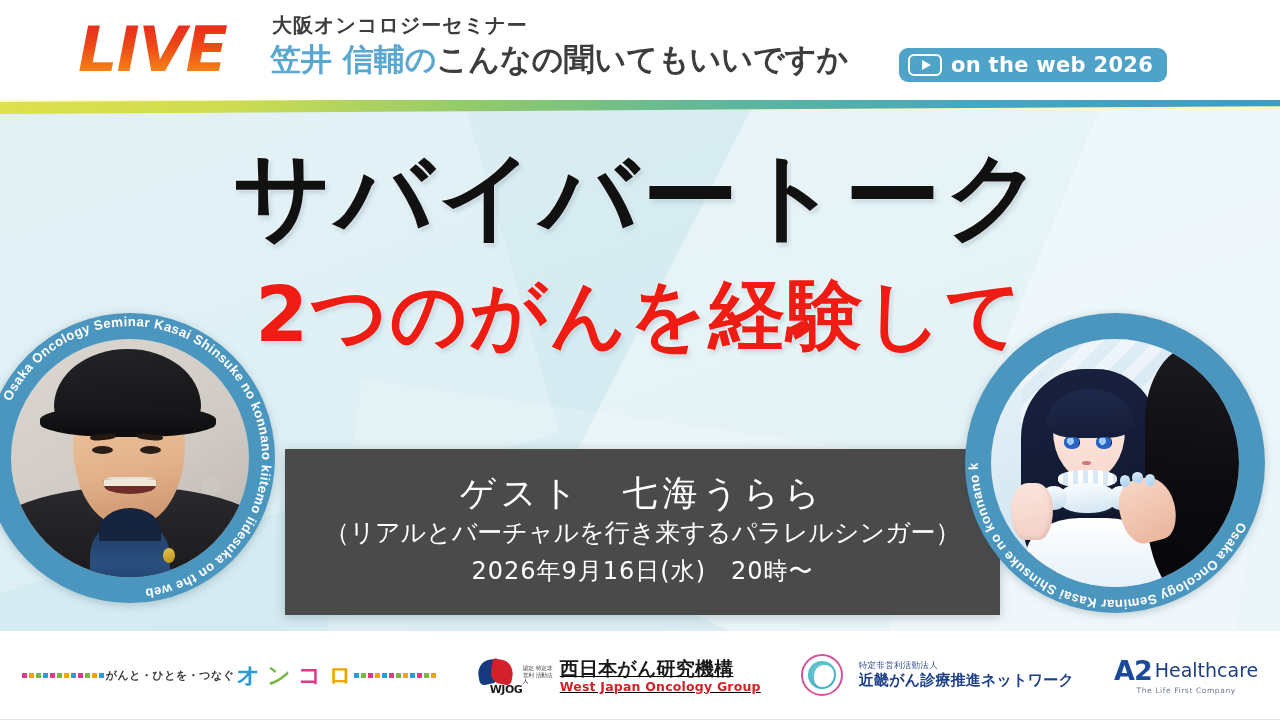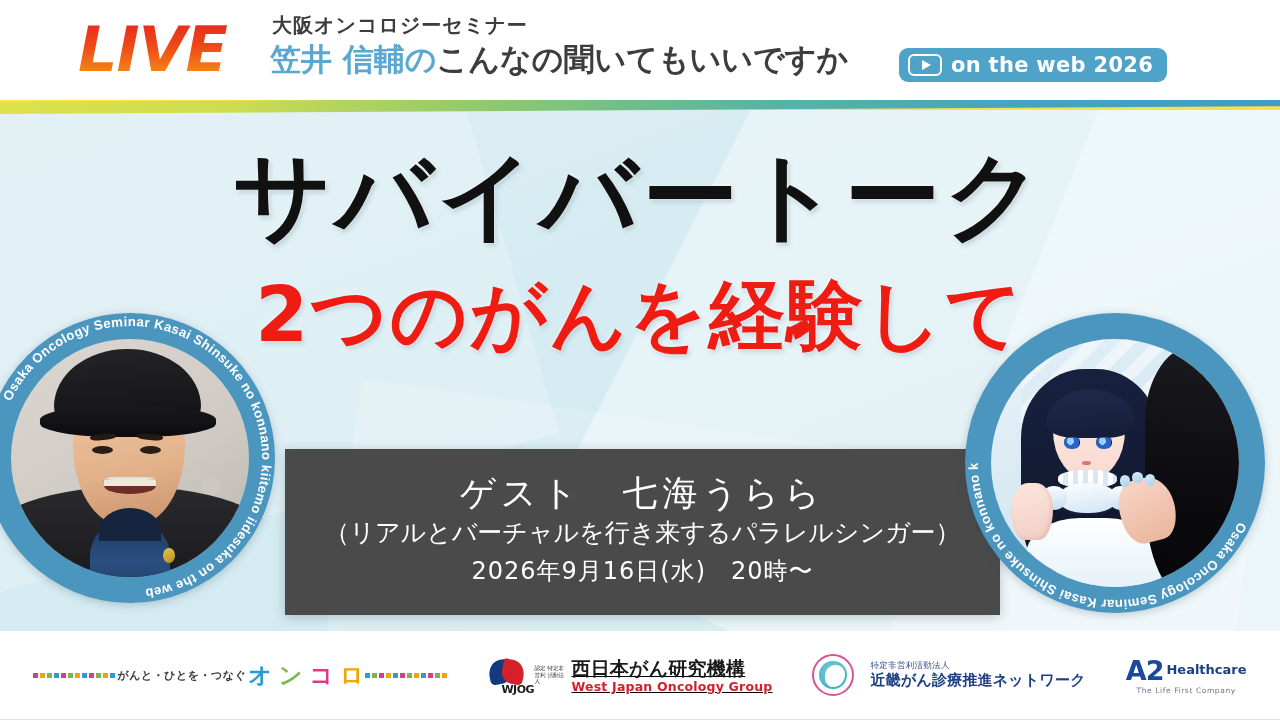--- a/index.html
+++ b/index.html
@@ -1,19 +1,19 @@
 <!DOCTYPE html>
 <html><head>
 <meta charset="utf-8">
 <style>
   * { margin:0; padding:0; box-sizing:border-box; }
   html,body { width:1280px; height:720px; overflow:hidden; background:#fff; }
   body { font-family:"Liberation Sans", sans-serif; }
 
-  .stage { position:relative; width:1280px; height:720px; overflow:hidden; background:#fde047; }
+  .stage { position:relative; width:1280px; height:720px; overflow:hidden; background:#fef9c3; }
 
   
   .header {
     position:absolute; left:0; top:0; width:1280px; height:100px;
     background:#ffffff; z-index:40;
   }
   .live-logo {
     position:absolute; left:78px; top:18px;
     font-size:62px; font-weight:bold; font-style:italic;
     letter-spacing:-1px;
@@ -382,21 +382,21 @@
   .kinki-small { font-size:8.5px; color:#2b4a8a; line-height:11px; letter-spacing:0.3px;
                  font-family:"DejaVu Sans",sans-serif; }
   .kinki-main { font-size:15px; font-weight:bold; color:#1d3f86; line-height:19px;
                 letter-spacing:0.2px; font-family:"DejaVu Sans",sans-serif; }
 
   
   .logo-a2 { flex-direction:column; align-items:center; gap:1px; }
   .a2-row { display:flex; align-items:center; gap:3px; }
   .a2-mark { font-size:27px; font-weight:bold; color:#1b4a9c; line-height:29px;
              letter-spacing:-1px; font-family:"DejaVu Sans",sans-serif; }
-  .a2-word { font-size:13px; font-weight:bold; color:#1b3f82; line-height:22px;
+  .a2-word { font-size:19px; font-weight:normal; color:#1b3f82; line-height:22px;
              font-family:"DejaVu Sans",sans-serif; }
   .a2-tag { font-size:7.5px; color:#6b7a8c; letter-spacing:0.6px;
             font-family:"DejaVu Sans",sans-serif; }
 </style>
 </head>
 <body>
 
 <div class="stage">
 
   <div class="header">

